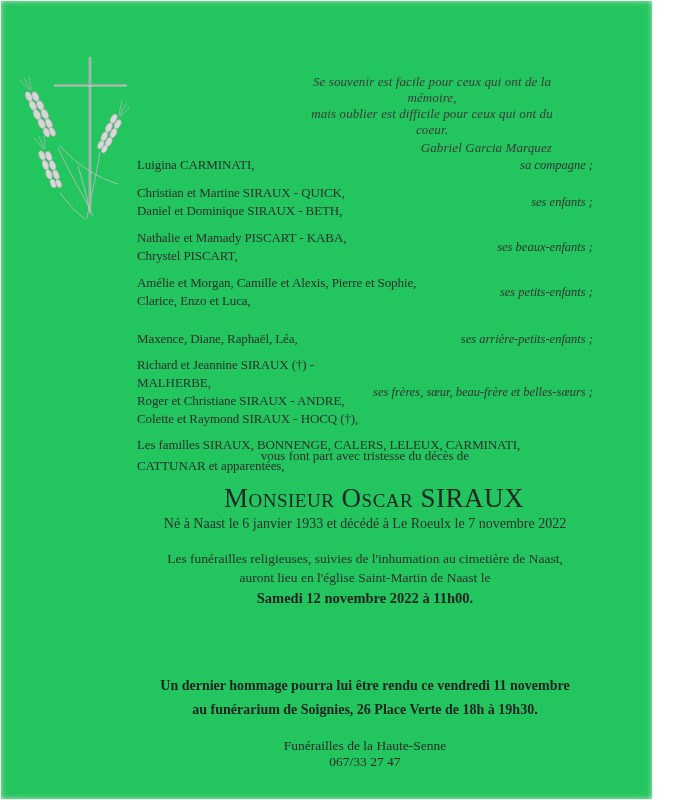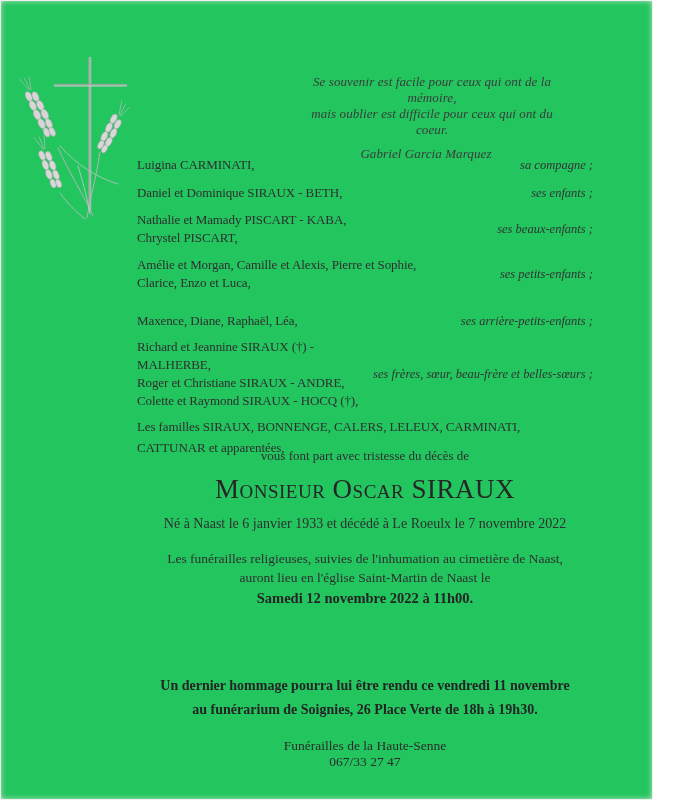--- a/index.html
+++ b/index.html
@@ -17,21 +17,21 @@
     box-shadow: inset 0 0 0 1px #f0f0ee, inset 0 0 6px #ececea;
   }
   .illustration {
     position: absolute; left: 18px; top: 46px;
   }
   .quote {
     position: absolute; left: 300px; top: 74px; width: 264px;
     font-style: italic; font-size: 13px; line-height: 16px;
     text-align: center; color: #3b3b3b; letter-spacing: 0.1px;
   }
-  .quote .attribution { text-align: center; padding-right: 12px; margin-top: 8px; }
+  .quote .attribution { text-align: right; padding-right: 12px; margin-top: 2px; }
   .relatives {
     position: absolute; left: 137px; top: 156px; width: 456px;
     font-size: 13px; line-height: 18px; letter-spacing: -0.1px;
   }
   .group { display: flex; align-items: center; margin-bottom: 9px; }
   .group:nth-child(1) { margin-bottom: 10px; }
   .group:nth-child(4) { margin-bottom: 20px; }
   .group:nth-child(5) { margin-bottom: 8px; }
   .group:nth-child(6) { margin-bottom: 6px; }
   .group:nth-child(7) { line-height: 21px; }
@@ -39,21 +39,21 @@
   .rel-label {
     font-style: italic; font-size: 12.5px; white-space: nowrap;
     text-align: right; color: #333; padding-left: 8px; letter-spacing: 0;
   }
   .centerline {
     position: absolute; left: 137px; width: 456px; text-align: center;
   }
   .intro   { top: 448px; font-size: 13px; }
   .deceased {
     top: 474px; font-size: 27px; font-variant: small-caps;
-    letter-spacing: 0.5px; color: #262626; font-weight: 500; margin: 0;
+    letter-spacing: 0.5px; color: #262626; font-weight: 500; margin: 9px;
   }
   .dates   { top: 516px; font-size: 14px; }
   .funeral { top: 549px; font-size: 13.5px; line-height: 19px; }
   .funeral-datetime { top: 590px; font-size: 14.5px; font-weight: bold; color: #242424; }
   .meeting { top: 629px; font-size: 13.5px; font-style: italic; }
   .tribute { top: 674px; font-size: 14px; font-weight: bold; line-height: 24px; color: #242424; }
   .footer  { top: 738px; font-size: 13.5px; line-height: 16px; color: #2b2b2b; }
 </style>
 </head>
 <body>
@@ -122,20 +122,21 @@
 
   <div class="relatives">
     <div class="group">
       <div class="names">
         <div>Luigina CARMINATI,</div>
       </div>
       <div class="rel-label">sa compagne ;</div>
     </div>
     <div class="group">
       <div class="names">
+        <div>Christian et Martine SIRAUX - QUICK,</div>
         <div>Daniel et Dominique SIRAUX - BETH,</div>
       </div>
       <div class="rel-label">ses enfants ;</div>
     </div>
     <div class="group">
       <div class="names">
         <div>Nathalie et Mamady PISCART - KABA,</div>
         <div>Chrystel PISCART,</div>
       </div>
       <div class="rel-label">ses beaux-enfants ;</div>

